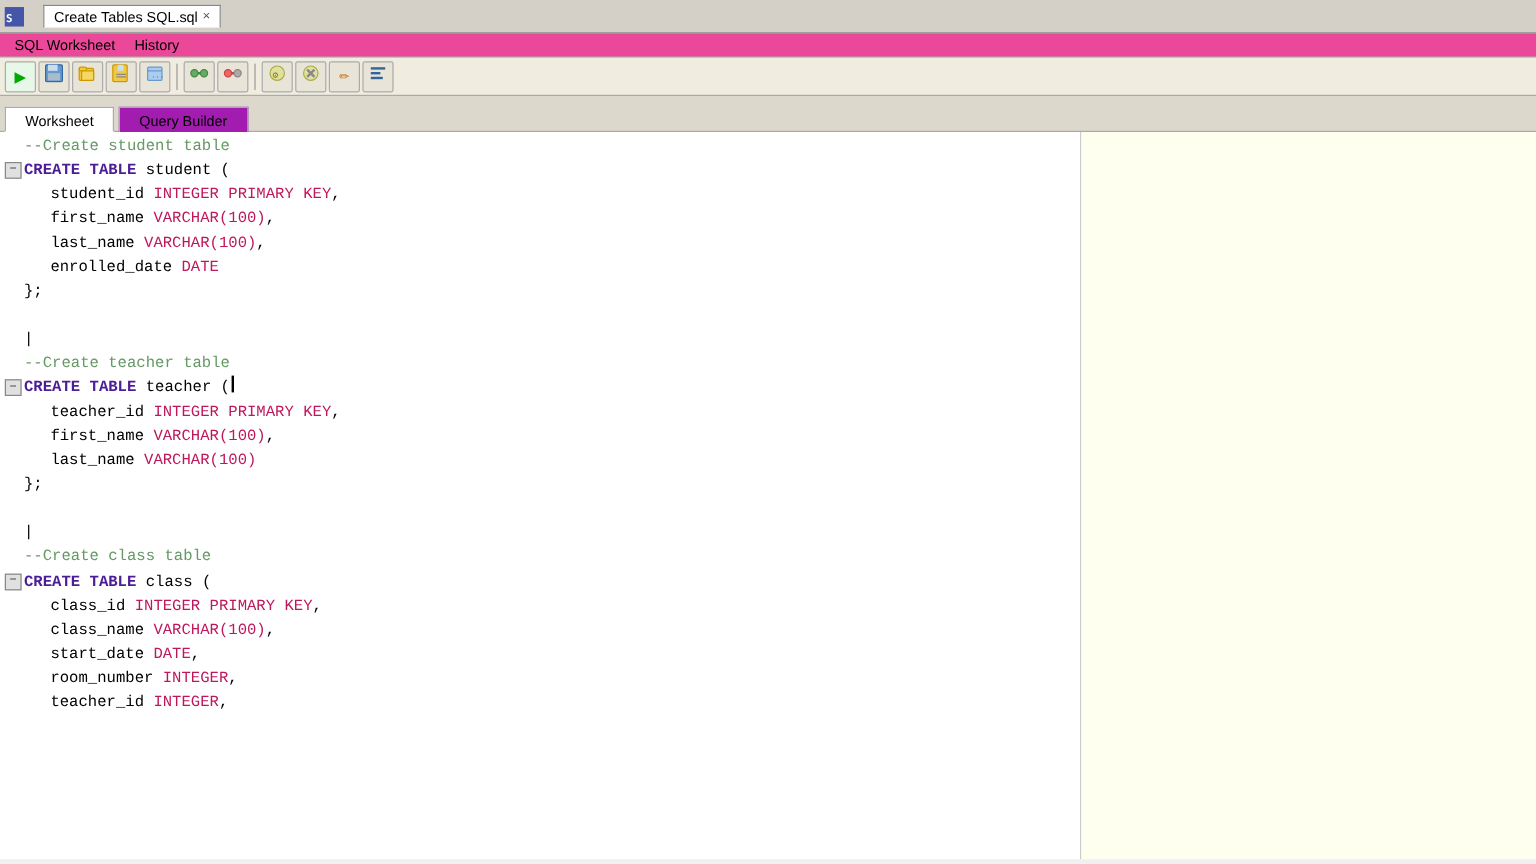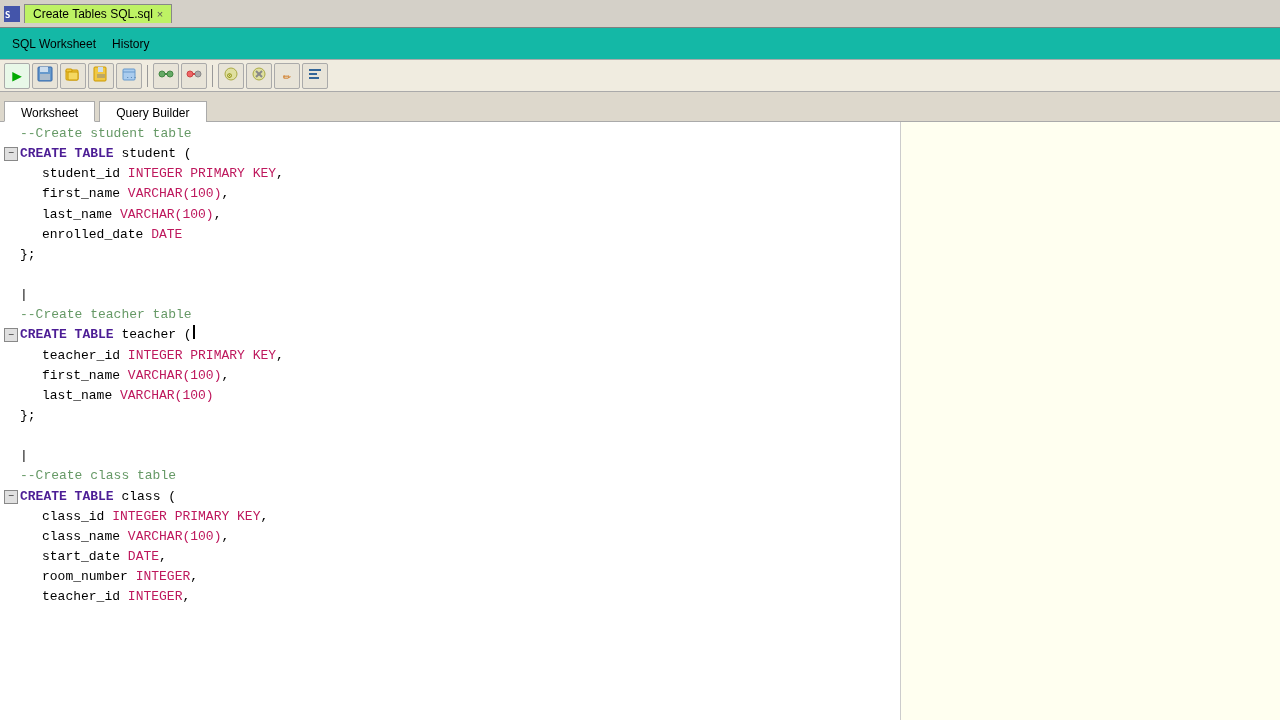--- a/index.html
+++ b/index.html
@@ -28,44 +28,45 @@
       background: #4444aa;
       display: inline-flex;
       align-items: center;
       justify-content: center;
       color: white;
       font-size: 9px;
       font-family: sans-serif;
       font-weight: bold;
     }
     #title-bar .tab {
-      background: #bef264;
+      background: #ffffff;
       border: 1px solid #888;
       border-bottom: none;
       padding: 2px 8px;
       font-size: 12px;
       font-family: Arial, sans-serif;
       display: flex;
       align-items: center;
       gap: 4px;
       cursor: pointer;
+      margin-left: 12px;
     }
     #title-bar .tab .close-x {
       font-size: 11px;
       color: #555;
       cursor: pointer;
     }
 
     
     #menu-bar {
       display: flex;
-      background: #14b8a6;
+      background: #ec4899;
       border-bottom: 1px solid #aaa;
       padding: 2px 4px;
-      height: 32px;
+      height: 20px;
       align-items: center;
       gap: 0;
     }
     .menu-item {
       font-family: Arial, sans-serif;
       font-size: 12px;
       padding: 2px 8px;
       cursor: pointer;
       color: #000;
     }
@@ -107,21 +108,21 @@
       height: 30px;
     }
     .editor-tab {
       font-family: Arial, sans-serif;
       font-size: 12px;
       padding: 4px 16px;
       cursor: pointer;
       border: 1px solid #aaa;
       border-bottom: none;
       margin-left: 4px;
-      background: #ffffff;
+      background: #a21caf;
       position: relative;
       top: 1px;
     }
     .editor-tab.active {
       background: #ffffff;
       border-bottom: 1px solid #ffffff;
       z-index: 1;
     }
 
     

